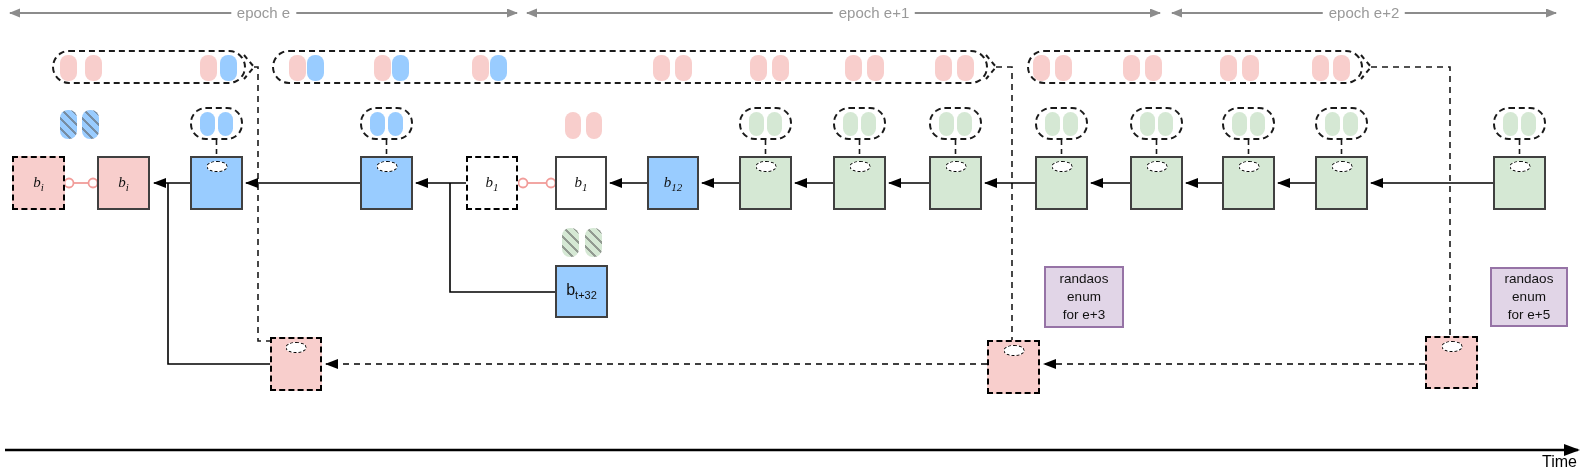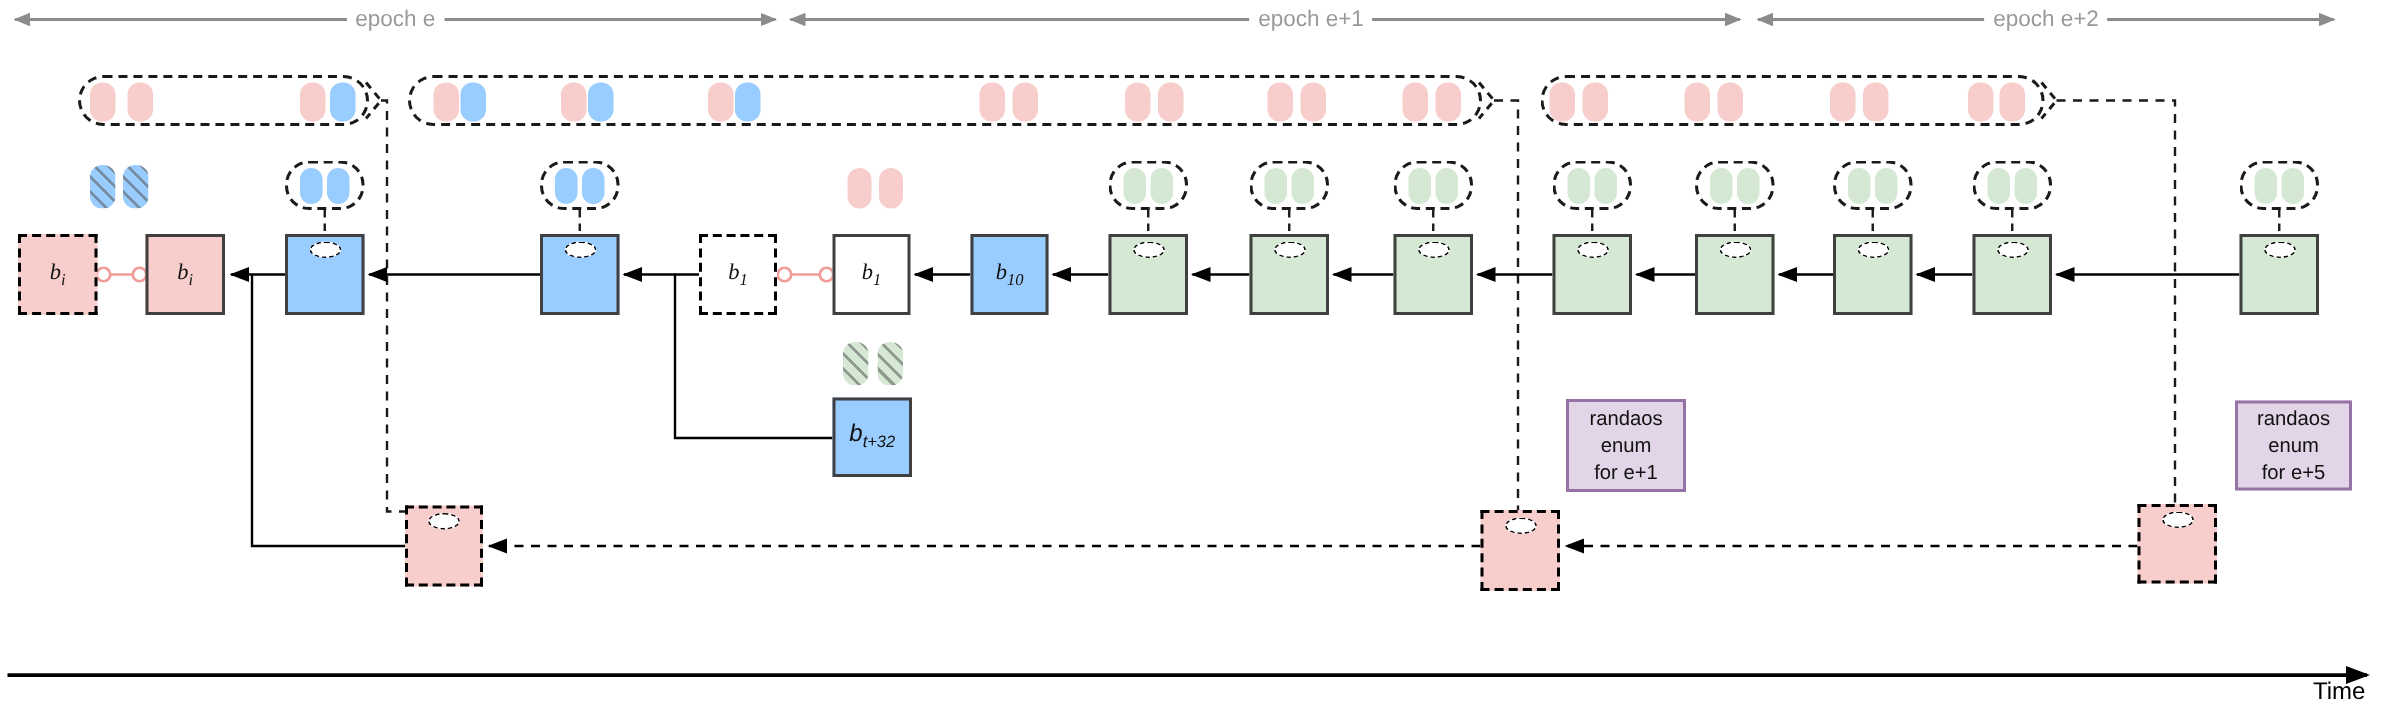--- a/index.html
+++ b/index.html
@@ -7,21 +7,21 @@
          font-family:"Liberation Sans", sans-serif;}
   #wires{position:absolute;left:0;top:0;z-index:1;}
   #nodes{position:absolute;left:0;top:0;width:100%;height:100%;z-index:2;}
   .capsule{position:absolute;border:2px dashed #1a1a1a;border-radius:17px;background:#fff;box-sizing:border-box;z-index:2;}
   .capsule-sm{border-radius:16px;}
   .pill{position:absolute;border-radius:8px;z-index:3;}
   .pill.hatched{background-image:repeating-linear-gradient(45deg, rgba(90,90,90,.55) 0 2px, transparent 2px 7px);}
   .block{position:absolute;box-sizing:border-box;border:2px solid #404040;background:#fff;
          display:flex;align-items:center;justify-content:center;z-index:4;}
   .block.dashed{border:2px dashed #000;}
-  .block.hatch{background-image:repeating-linear-gradient(135deg, rgba(80,80,80,.40) 0 1.5px, transparent 1.5px 13px);font-style:italic;}
+  .block.hatch{background-image:repeating-linear-gradient(135deg, rgba(80,80,80,.40) 0 1.5px, transparent 1.5px 13px);}
   .notch{position:absolute;width:19px;height:9px;border:1.5px dashed #000;border-radius:50%;
          background:#fff;left:50%;top:3px;transform:translateX(-50%);z-index:5;}
   .lbl{color:#111;}
   .lbl.serif{font-family:"Liberation Serif", serif;font-style:italic;font-size:15px;}
   .lbl.sans{font-family:"Liberation Sans", sans-serif;font-size:16px;}
   .lbl sub{font-size:11px;}
   .epoch-label{position:absolute;top:4px;transform:translateX(-50%);background:#fff;color:#999;
                font-size:15px;padding:0 6px;white-space:nowrap;z-index:6;}
   .randao-box{position:absolute;box-sizing:border-box;background:#E1D5E7;border:2px solid #9673A6;
               display:flex;flex-direction:column;align-items:center;justify-content:center;
@@ -168,21 +168,21 @@
       <div class="block" style="left: 360px; top: 156px; width: 53px; height: 54px; background: rgb(153, 204, 255);">
         <div class="notch"></div>
       </div>
       <div class="block dashed" style="left: 466px; top: 156px; width: 52px; height: 54px; background: rgb(255, 255, 255);">
         <span class="lbl serif">b<sub>1</sub></span>
       </div>
       <div class="block" style="left: 555px; top: 156px; width: 52px; height: 54px; background: rgb(255, 255, 255);">
         <span class="lbl serif">b<sub>1</sub></span>
       </div>
       <div class="block" style="left: 647px; top: 156px; width: 52px; height: 54px; background: rgb(153, 204, 255);">
-        <span class="lbl serif">b<sub>10</sub></span>
+        <span class="lbl serif">b<sub>12</sub></span>
       </div>
       <div class="block" style="left: 739px; top: 156px; width: 53px; height: 54px; background: rgb(213, 232, 212);">
         <div class="notch"></div>
       </div>
       <div class="block" style="left: 833px; top: 156px; width: 53px; height: 54px; background: rgb(213, 232, 212);">
         <div class="notch"></div>
       </div>
       <div class="block" style="left: 929px; top: 156px; width: 53px; height: 54px; background: rgb(213, 232, 212);">
         <div class="notch"></div>
       </div>
@@ -209,21 +209,21 @@
       </div>
       <div class="block dashed" style="left: 987px; top: 340px; width: 53px; height: 54px; background: rgb(248, 206, 204);">
         <div class="notch"></div>
       </div>
       <div class="block dashed" style="left: 1425px; top: 336px; width: 53px; height: 53px; background: rgb(248, 206, 204);">
         <div class="notch"></div>
       </div>
       <div class="randao-box" style="left: 1044px; top: 266px; width: 80px; height: 62px;">
         <div>randaos</div>
         <div>enum</div>
-        <div>for e+1</div>
+        <div>for e+3</div>
       </div>
       <div class="randao-box" style="left: 1490px; top: 267px; width: 78px; height: 60px;">
         <div>randaos</div>
         <div>enum</div>
         <div>for e+5</div>
       </div>
     </div>
   <div class="time-label">Time</div>
 </div>
 

